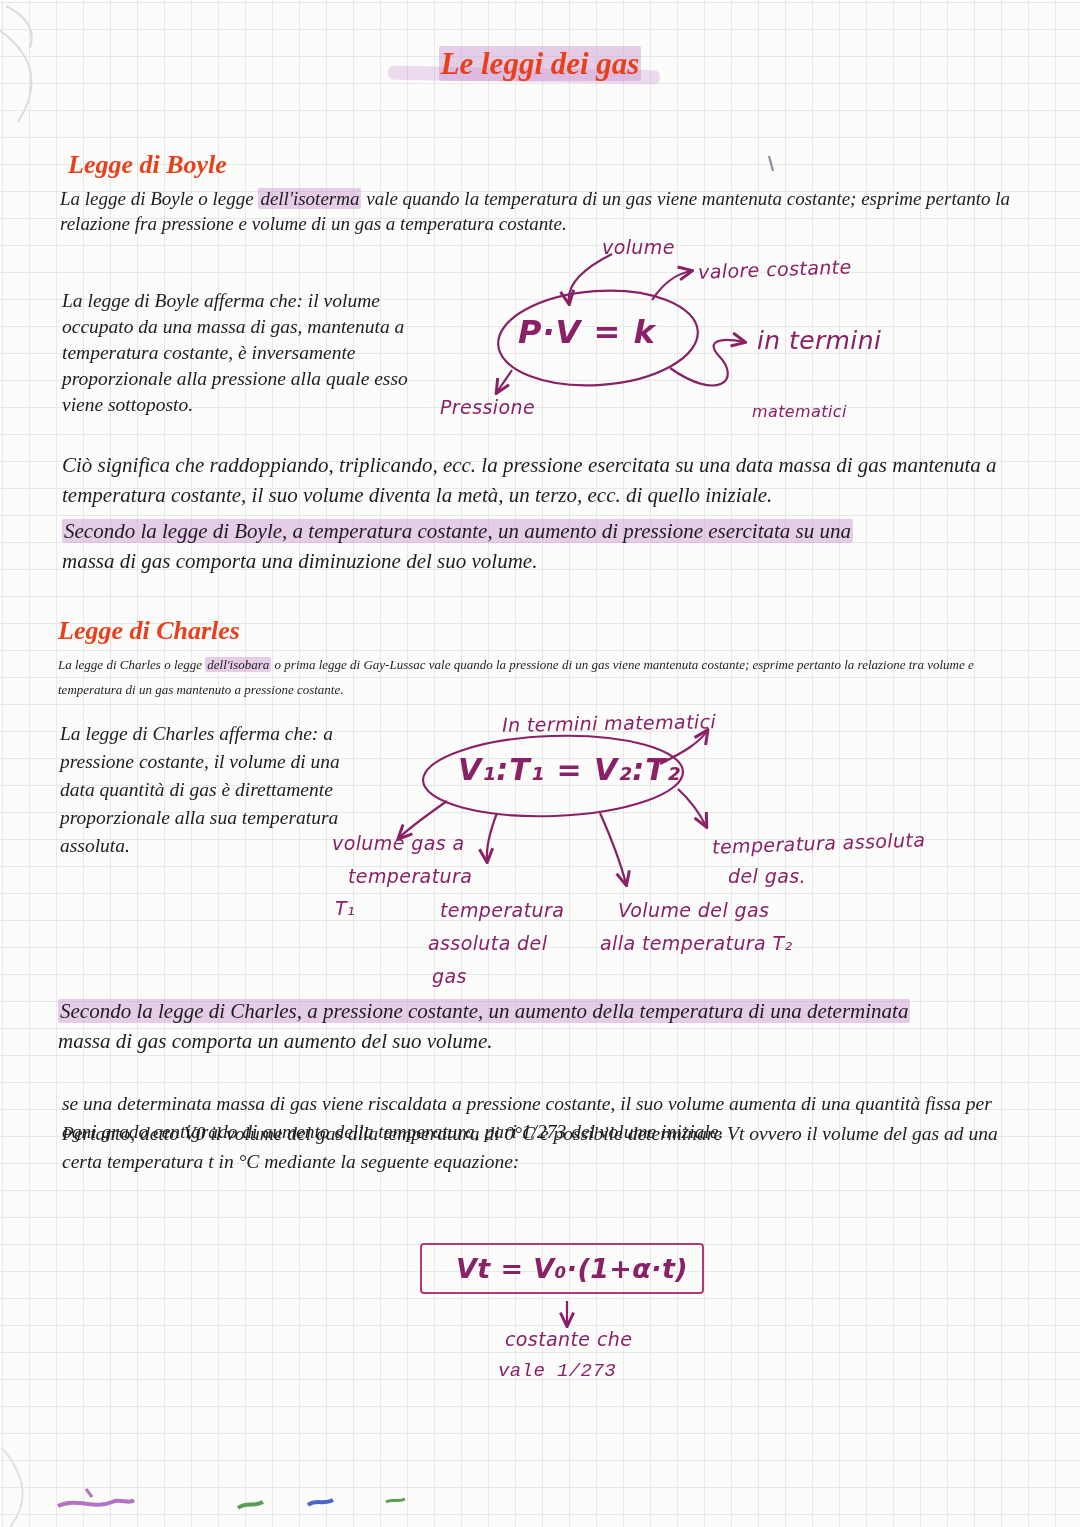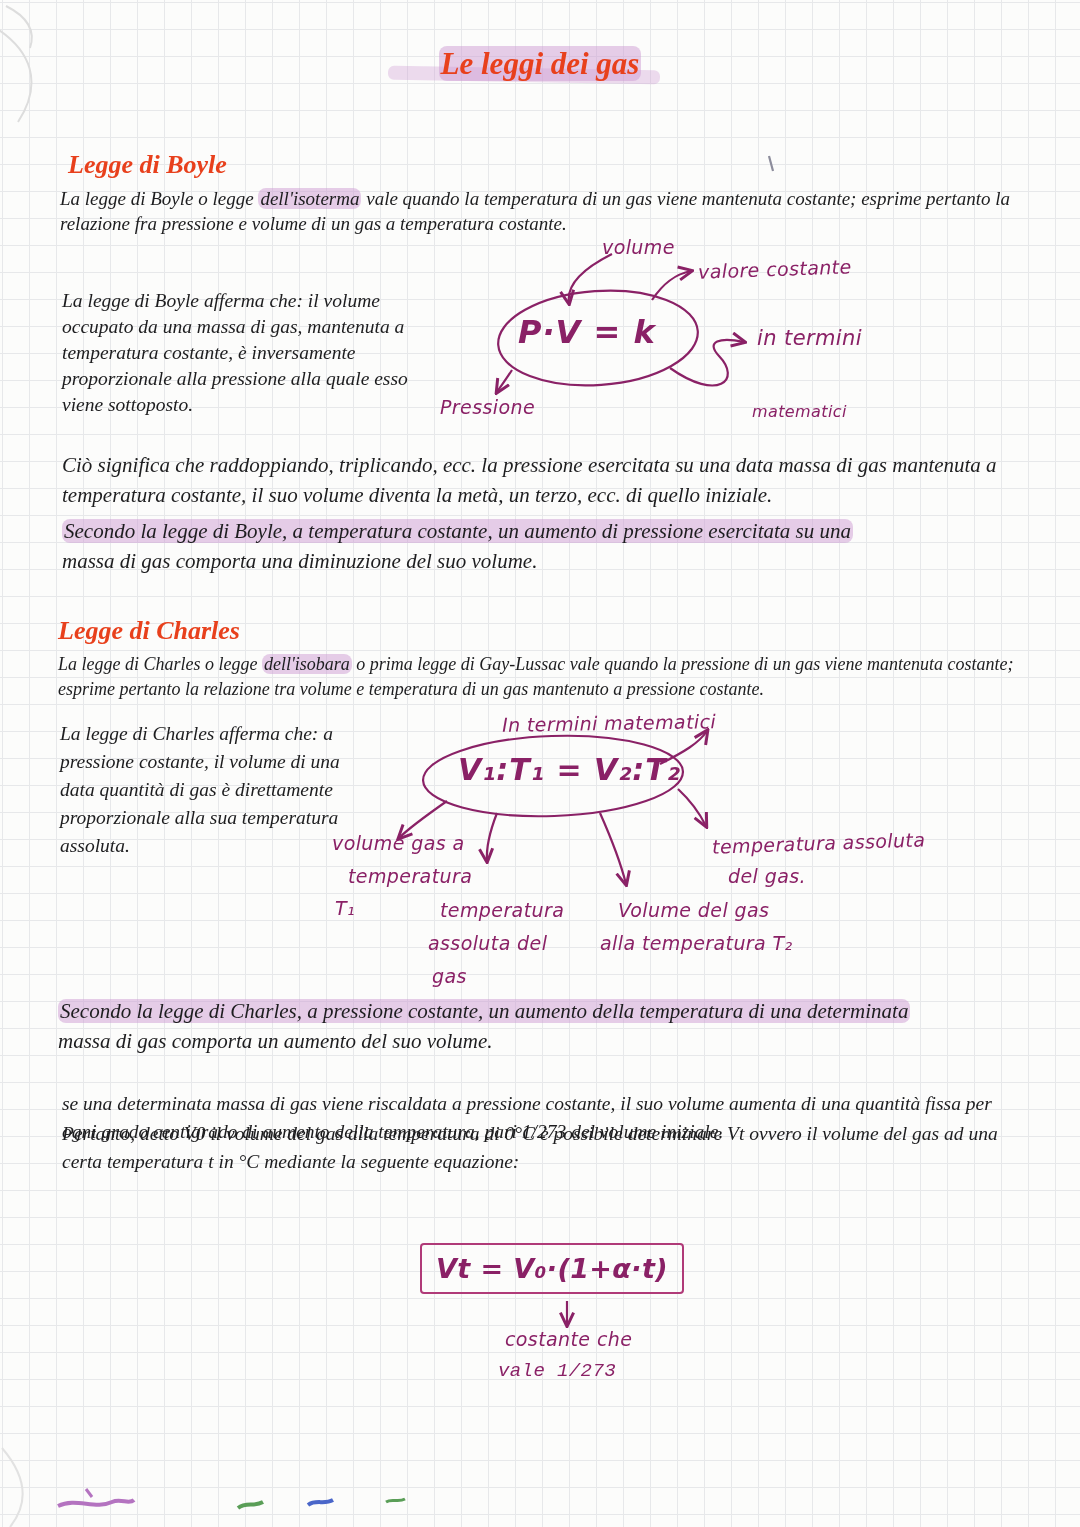--- a/index.html
+++ b/index.html
@@ -14,21 +14,21 @@
     font-family:"Liberation Serif", serif;
   }
   .abs { position:absolute; }
   .serif-it { font-family:"Liberation Serif", serif; font-style:italic; color:#1d1d1f; }
   .t-body { font-size:19.5px; line-height:26px; }
   .t-big  { font-size:21px;  line-height:30px; }
   .t-small{ font-size:19px;  line-height:25px; }
   .heading { color:#e8401c; font-weight:bold; font-style:italic; font-family:"Liberation Serif", serif; }
   .page-title { font-size:31px; text-align:center; }
   .h-section { font-size:26px; }
-  .hl { background:rgba(205,156,211,0.50); border-radius:8px; padding:0 2px; }
+  .hl { background:rgba(205,156,211,0.50); border-radius:2px; padding:0 2px; }
   .hw {
     font-family:"DejaVu Sans", sans-serif; font-style:italic;
     color:#8a2166; font-size:19px; letter-spacing:0.4px; white-space:nowrap;
   }
   .hw-formula { font-size:32px; font-weight:bold; letter-spacing:1px; }
   .eq-box {
     border:2.5px solid #b03a78; border-radius:4px;
     padding:8px 14px; background:transparent;
   }
   .smear {
@@ -93,30 +93,30 @@
   <div class="abs txt heading h-section" style="left:68px; top:150px;">Legge di Boyle</div>
 
   <p class="abs txt serif-it t-small" style="left:60px; top:186px; width:962px; margin:0;"><span>La legge di Boyle o legge </span><span class="hl">dell'isoterma</span><span> vale quando la temperatura di un gas viene mantenuta costante; esprime pertanto la relazione fra pressione e volume di un gas a temperatura costante.</span></p>
 
   <p class="abs txt serif-it t-body" style="left:62px; top:288px; width:378px; margin:0;">La legge di Boyle afferma che: il volume occupato da una massa di gas, mantenuta a temperatura costante, è inversamente proporzionale alla pressione alla quale esso viene sottoposto.</p>
 
   <div class="abs txt hw" style="left:602px; top:236px;">volume</div>
   <div class="abs txt hw" style="left:698px; top:258px; transform:rotate(-2deg);">valore costante</div>
   <div class="abs txt hw hw-formula" style="left:518px; top:313px;">P·V = k</div>
   <div class="abs txt hw" style="left:440px; top:396px;">Pressione</div>
-  <div class="abs txt hw" style="left:757px; top:326px; font-size:21px;">in termini</div>
+  <div class="abs txt hw" style="left:757px; top:326px; font-size:25px;">in termini</div>
   <div class="abs txt hw" style="left:752px; top:358px; font-size:16px;margin-top:44px;">matematici</div>
 
   <p class="abs txt serif-it t-big" style="left:62px; top:450px; width:958px; margin:0;">Ciò significa che raddoppiando, triplicando, ecc. la pressione esercitata su una data massa di gas mantenuta a temperatura costante, il suo volume diventa la metà, un terzo, ecc. di quello iniziale.</p>
 
   <p class="abs txt serif-it t-big" style="left:62px; top:516px; width:958px; margin:0;"><span class="hl">Secondo la legge di Boyle, a temperatura costante, un aumento di pressione esercitata su una</span><br><span>massa di gas comporta una diminuzione del suo volume.</span></p>
 
   <div class="abs txt heading h-section" style="left:58px; top:616px;">Legge di Charles</div>
 
-  <p class="abs txt serif-it" style="left:58px; top:652px; width:978px; margin:0; font-size:18px; line-height:25px;"><span>La legge di Charles o legge </span><span class="hl">dell'isobara</span><span> o prima legge di Gay-Lussac vale quando la pressione di un gas viene mantenuta costante; esprime pertanto la relazione tra volume e temperatura di un gas mantenuto a pressione costante.</span></p>
+  <p class="abs txt serif-it" style="left:58px; top:652px; width:978px; margin:0; font-size:13px; line-height:25px;"><span>La legge di Charles o legge </span><span class="hl">dell'isobara</span><span> o prima legge di Gay-Lussac vale quando la pressione di un gas viene mantenuta costante; esprime pertanto la relazione tra volume e temperatura di un gas mantenuto a pressione costante.</span></p>
 
   <p class="abs txt serif-it t-body" style="left:60px; top:720px; width:302px; margin:0; line-height:28px;">La legge di Charles afferma che: a pressione costante, il volume di una data quantità di gas è direttamente proporzionale alla sua temperatura assoluta.</p>
 
   <div class="abs txt hw" style="left:502px; top:712px; transform:rotate(-1deg);">In termini matematici</div>
   <div class="abs txt hw hw-formula" style="left:458px; top:752px; font-size:30px;">V₁:T₁ = V₂:T₂</div>
 
   <div class="abs txt hw" style="left:332px; top:832px;">volume gas a</div>
   <div class="abs txt hw" style="left:348px; top:865px;">temperatura</div>
   <div class="abs txt hw" style="left:335px; top:897px;">T₁</div>
 
@@ -130,19 +130,19 @@
   <div class="abs txt hw" style="left:712px; top:832px; transform:rotate(-2deg);">temperatura assoluta</div>
   <div class="abs txt hw" style="left:728px; top:865px;">del gas.</div>
 
   <p class="abs txt serif-it t-big" style="left:58px; top:996px; width:962px; margin:0;"><span class="hl">Secondo la legge di Charles, a pressione costante, un aumento della temperatura di una determinata</span><br><span>massa di gas comporta un aumento del suo volume.</span></p>
 
   <p class="abs txt serif-it t-body" style="left:62px; top:1090px; width:958px; margin:0; line-height:28px;">se una determinata massa di gas viene riscaldata a pressione costante, il suo volume aumenta di una quantità fissa per ogni grado centigrado di aumento della temperatura, pari 1/273 del volume iniziale.</p>
 
   <p class="abs txt serif-it t-body" style="left:62px; top:1120px; width:952px; margin:0; line-height:28px;">Pertanto, detto V0 il volume del gas alla temperatura di 0°C è possibile determinare Vt ovvero il volume del gas ad una certa temperatura t in °C mediante la seguente equazione:</p>
 
   <div class="abs txt eq-box" style="left:420px; top:1243px;">
-    <span class="hw" style="font-size:27px; font-weight:bold;">Vt = V₀·(1+α·t)</span>
+    <span class="hw" style="font-size:27px; font-weight:bold;padding-left:20px;">Vt = V₀·(1+α·t)</span>
   </div>
 
   <div class="abs txt hw" style="left:505px; top:1328px;">costante che</div>
   <div class="abs txt hw" style="left:498px; top:1360px;font-family:Liberation Mono, monospace;">vale 1/273</div>
 
 </div>
 
 </body></html>

